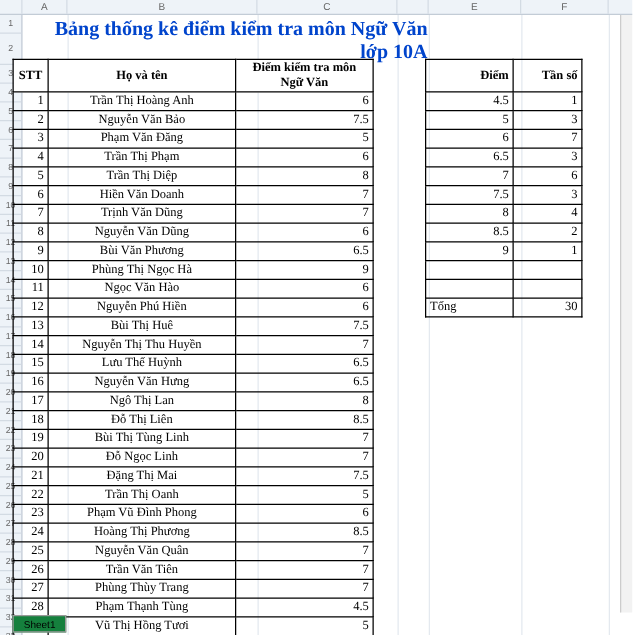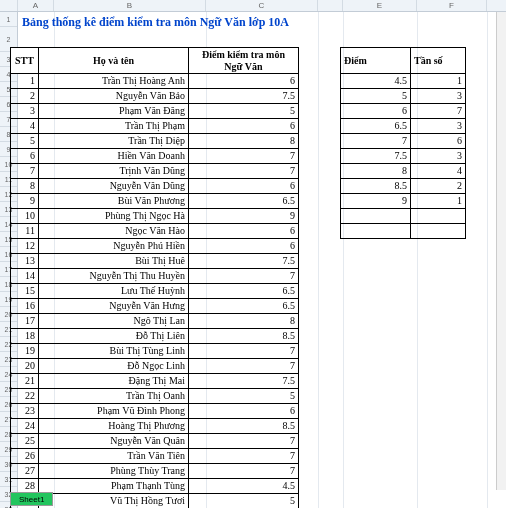--- a/index.html
+++ b/index.html
@@ -66,22 +66,22 @@
     bottom: 0;
     border-left: 1px solid #e4e9ef;
   }
   .title {
     position: absolute;
     left: 22px;
     top: 15px;
     width: 320px;
     color: #0044cc;
     font-weight: bold;
-    font-size: 12px;
-    text-align: left;
+    font-size: 16px;
+    text-align: right;
   }
   .main-table {
     position: absolute;
     left: 10px;
     top: 47px;
     border-collapse: collapse;
   }
   .main-table th, .main-table td {
     border: 1px solid #000;
     padding: 0 3px;
@@ -90,51 +90,51 @@
     vertical-align: middle;
   }
   .main-table th {
     text-align: center;
     font-weight: bold;
     background: #fff;
     height: 26px;
     line-height: 12px;
   }
   .main-table td.stt { text-align: right; width: 28px; }
-  .main-table td.name { width: 150px; text-align: right; margin-left: 48px; }
+  .main-table td.name { width: 150px; text-align: center; margin-left: 48px; }
   .main-table td.score { width: 110px; text-align: right; }
   .side-table {
     position: absolute;
     left: 340px;
     top: 47px;
     border-collapse: collapse;
   }
   .side-table th, .side-table td {
     border: 1px solid #000;
     padding: 0 3px;
     height: 14px;
     line-height: 14px;
   }
-  .side-table th { text-align: left; font-weight: bold; height: 26px; }
+  .side-table th { text-align: right; font-weight: bold; height: 26px; }
   .side-table td.diem { width: 70px; text-align: right; }
   .side-table td.ts { width: 55px; text-align: right; }
   .side-table td.tong-label { text-align: left; }
   .sheet-tab {
     position: absolute;
     left: 10px;
     bottom: 2px;
     height: 14px;
     display: flex;
     font-family: Arial, sans-serif;
     font-size: 8px;
   }
   .tab {
     border: 1px solid #999;
     padding: 0 8px;
-    background: #22c55e;
+    background: #15803d;
     display: flex;
     align-items: center;
   }
   .scroll-area {
     position: absolute;
     right: 0;
     top: 12px;
     bottom: 18px;
     width: 10px;
     background: #f2f2f2;
@@ -405,20 +405,24 @@
           <td class="ts">1</td>
         </tr>
         <tr>
           <td class="diem">&nbsp;</td>
           <td class="ts">&nbsp;</td>
         </tr>
         <tr>
           <td class="diem">&nbsp;</td>
           <td class="ts">&nbsp;</td>
         </tr>
+        <tr>
+          <td class="diem tong-label">Tổng</td>
+          <td class="ts">30</td>
+        </tr>
       </tbody>
   </table>
 
   <div class="scroll-area"></div>
 
   <div class="sheet-tab">
     <div class="tab">Sheet1</div>
   </div>
 
 </div>

